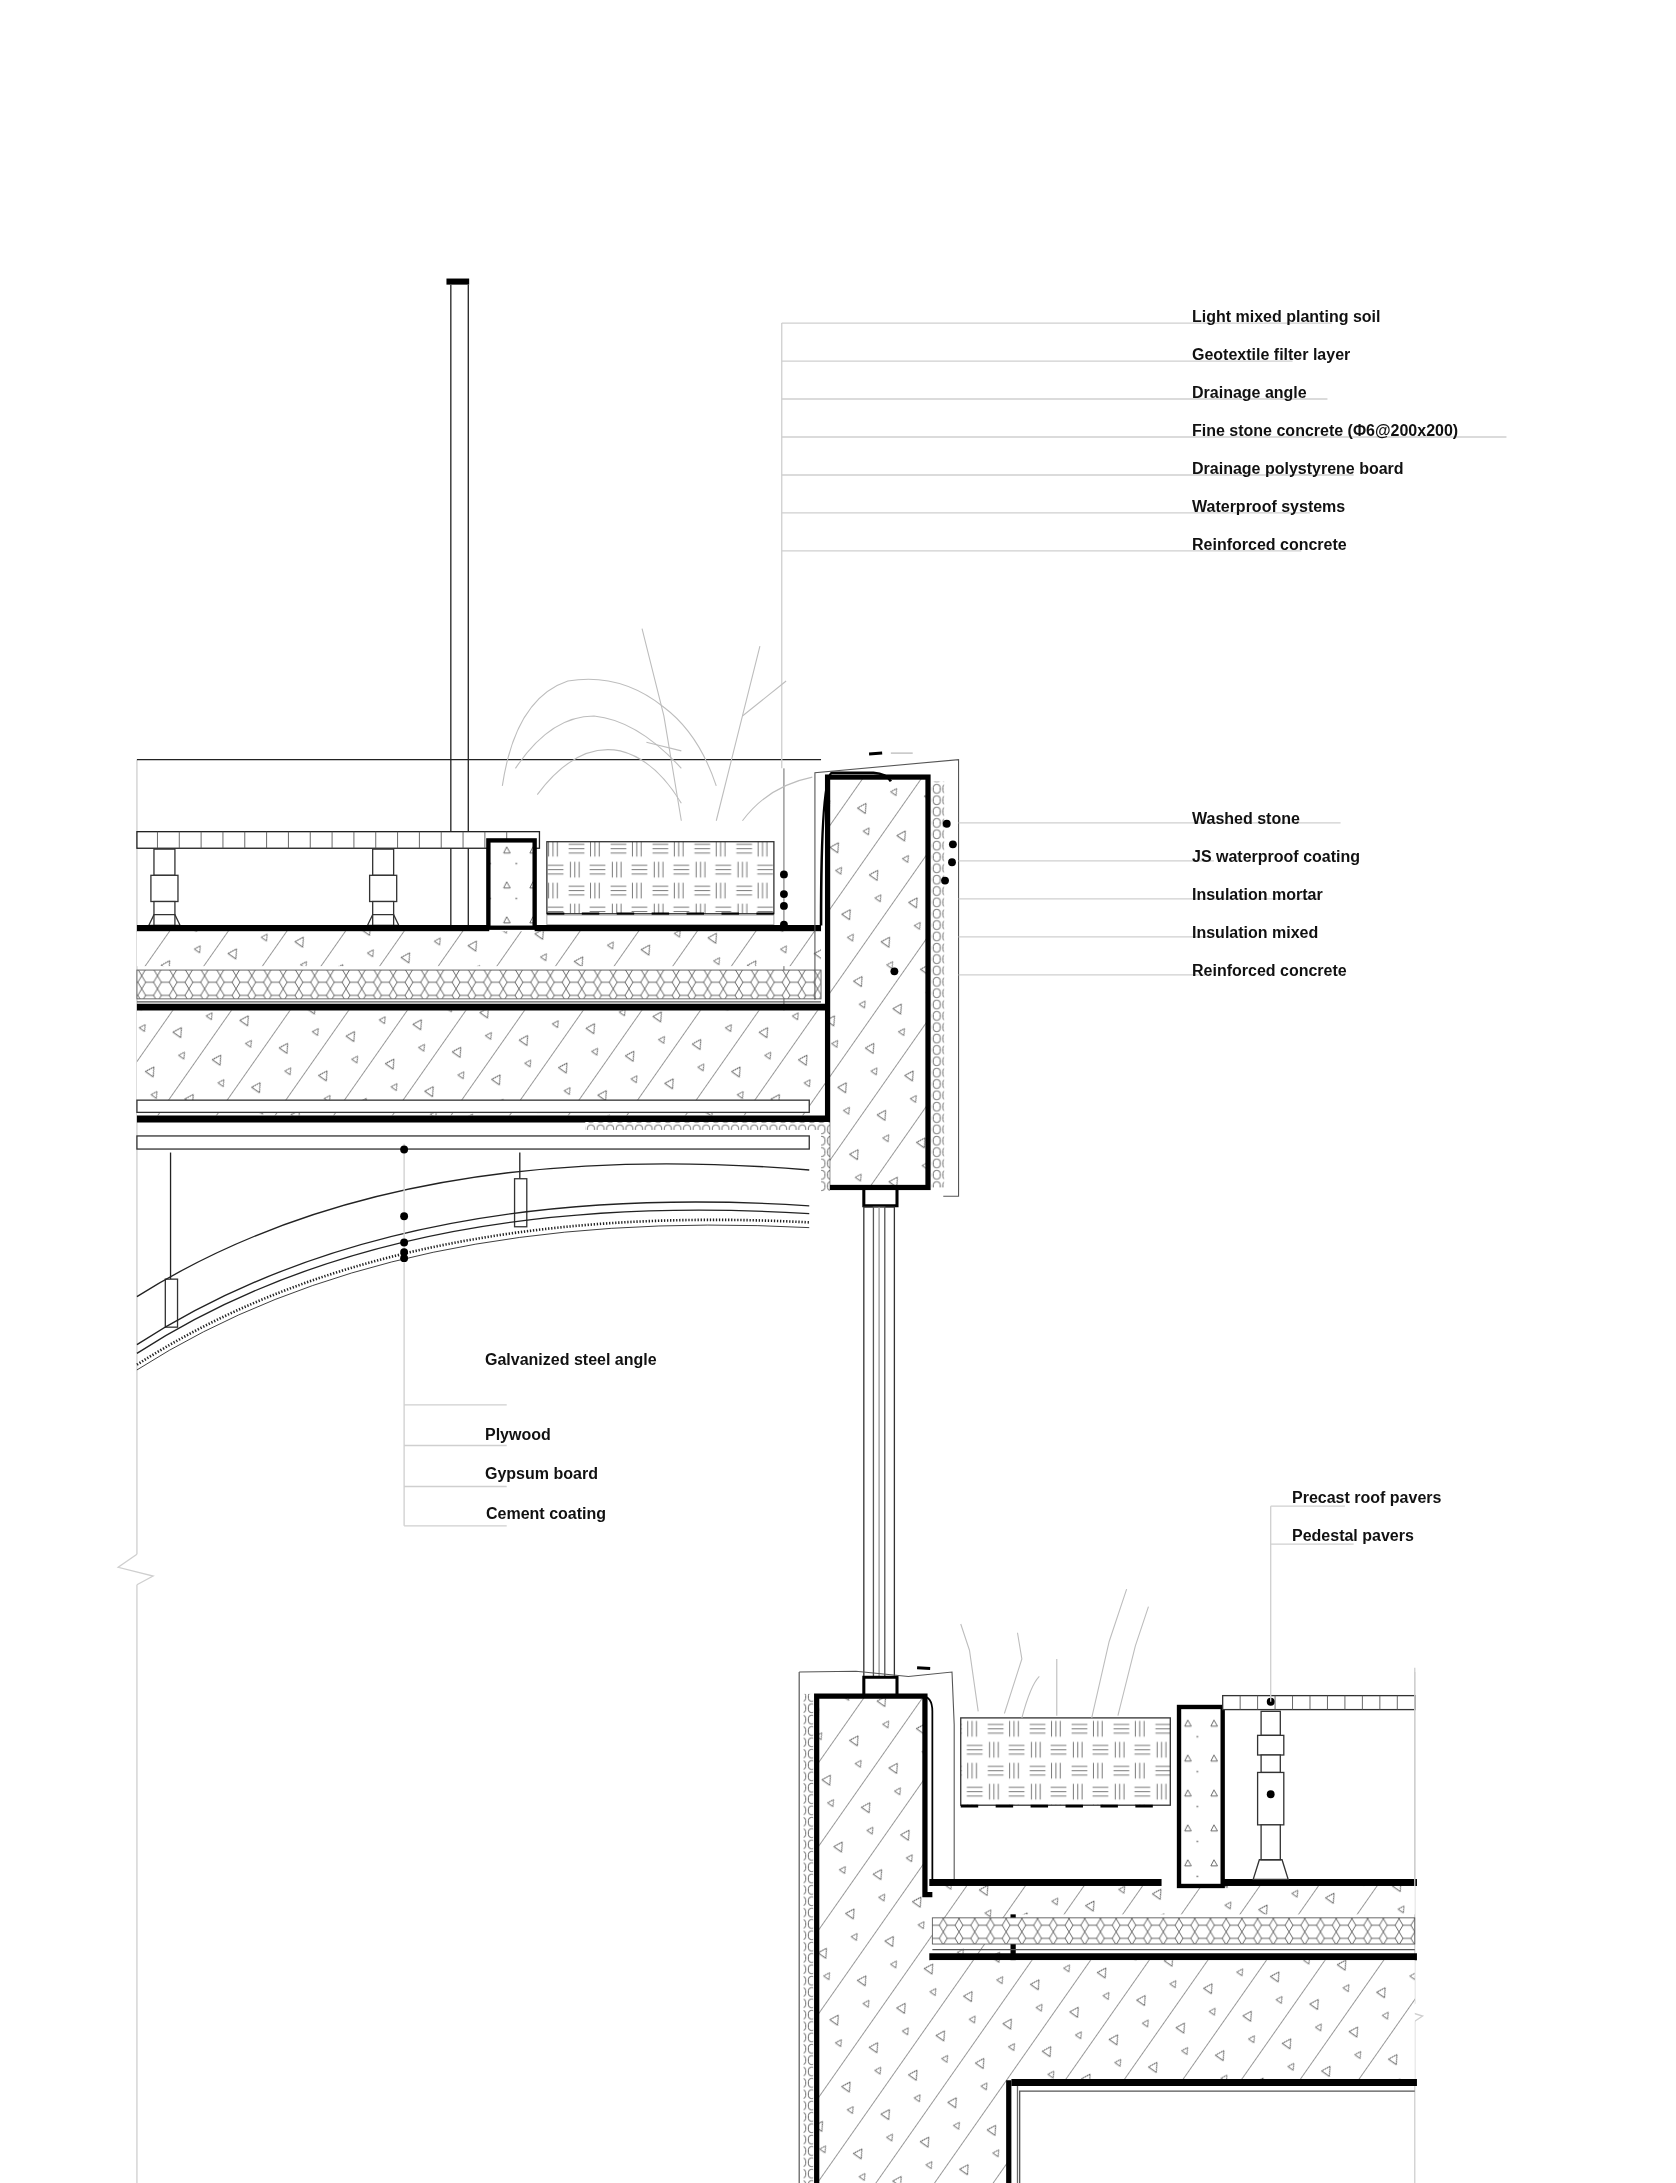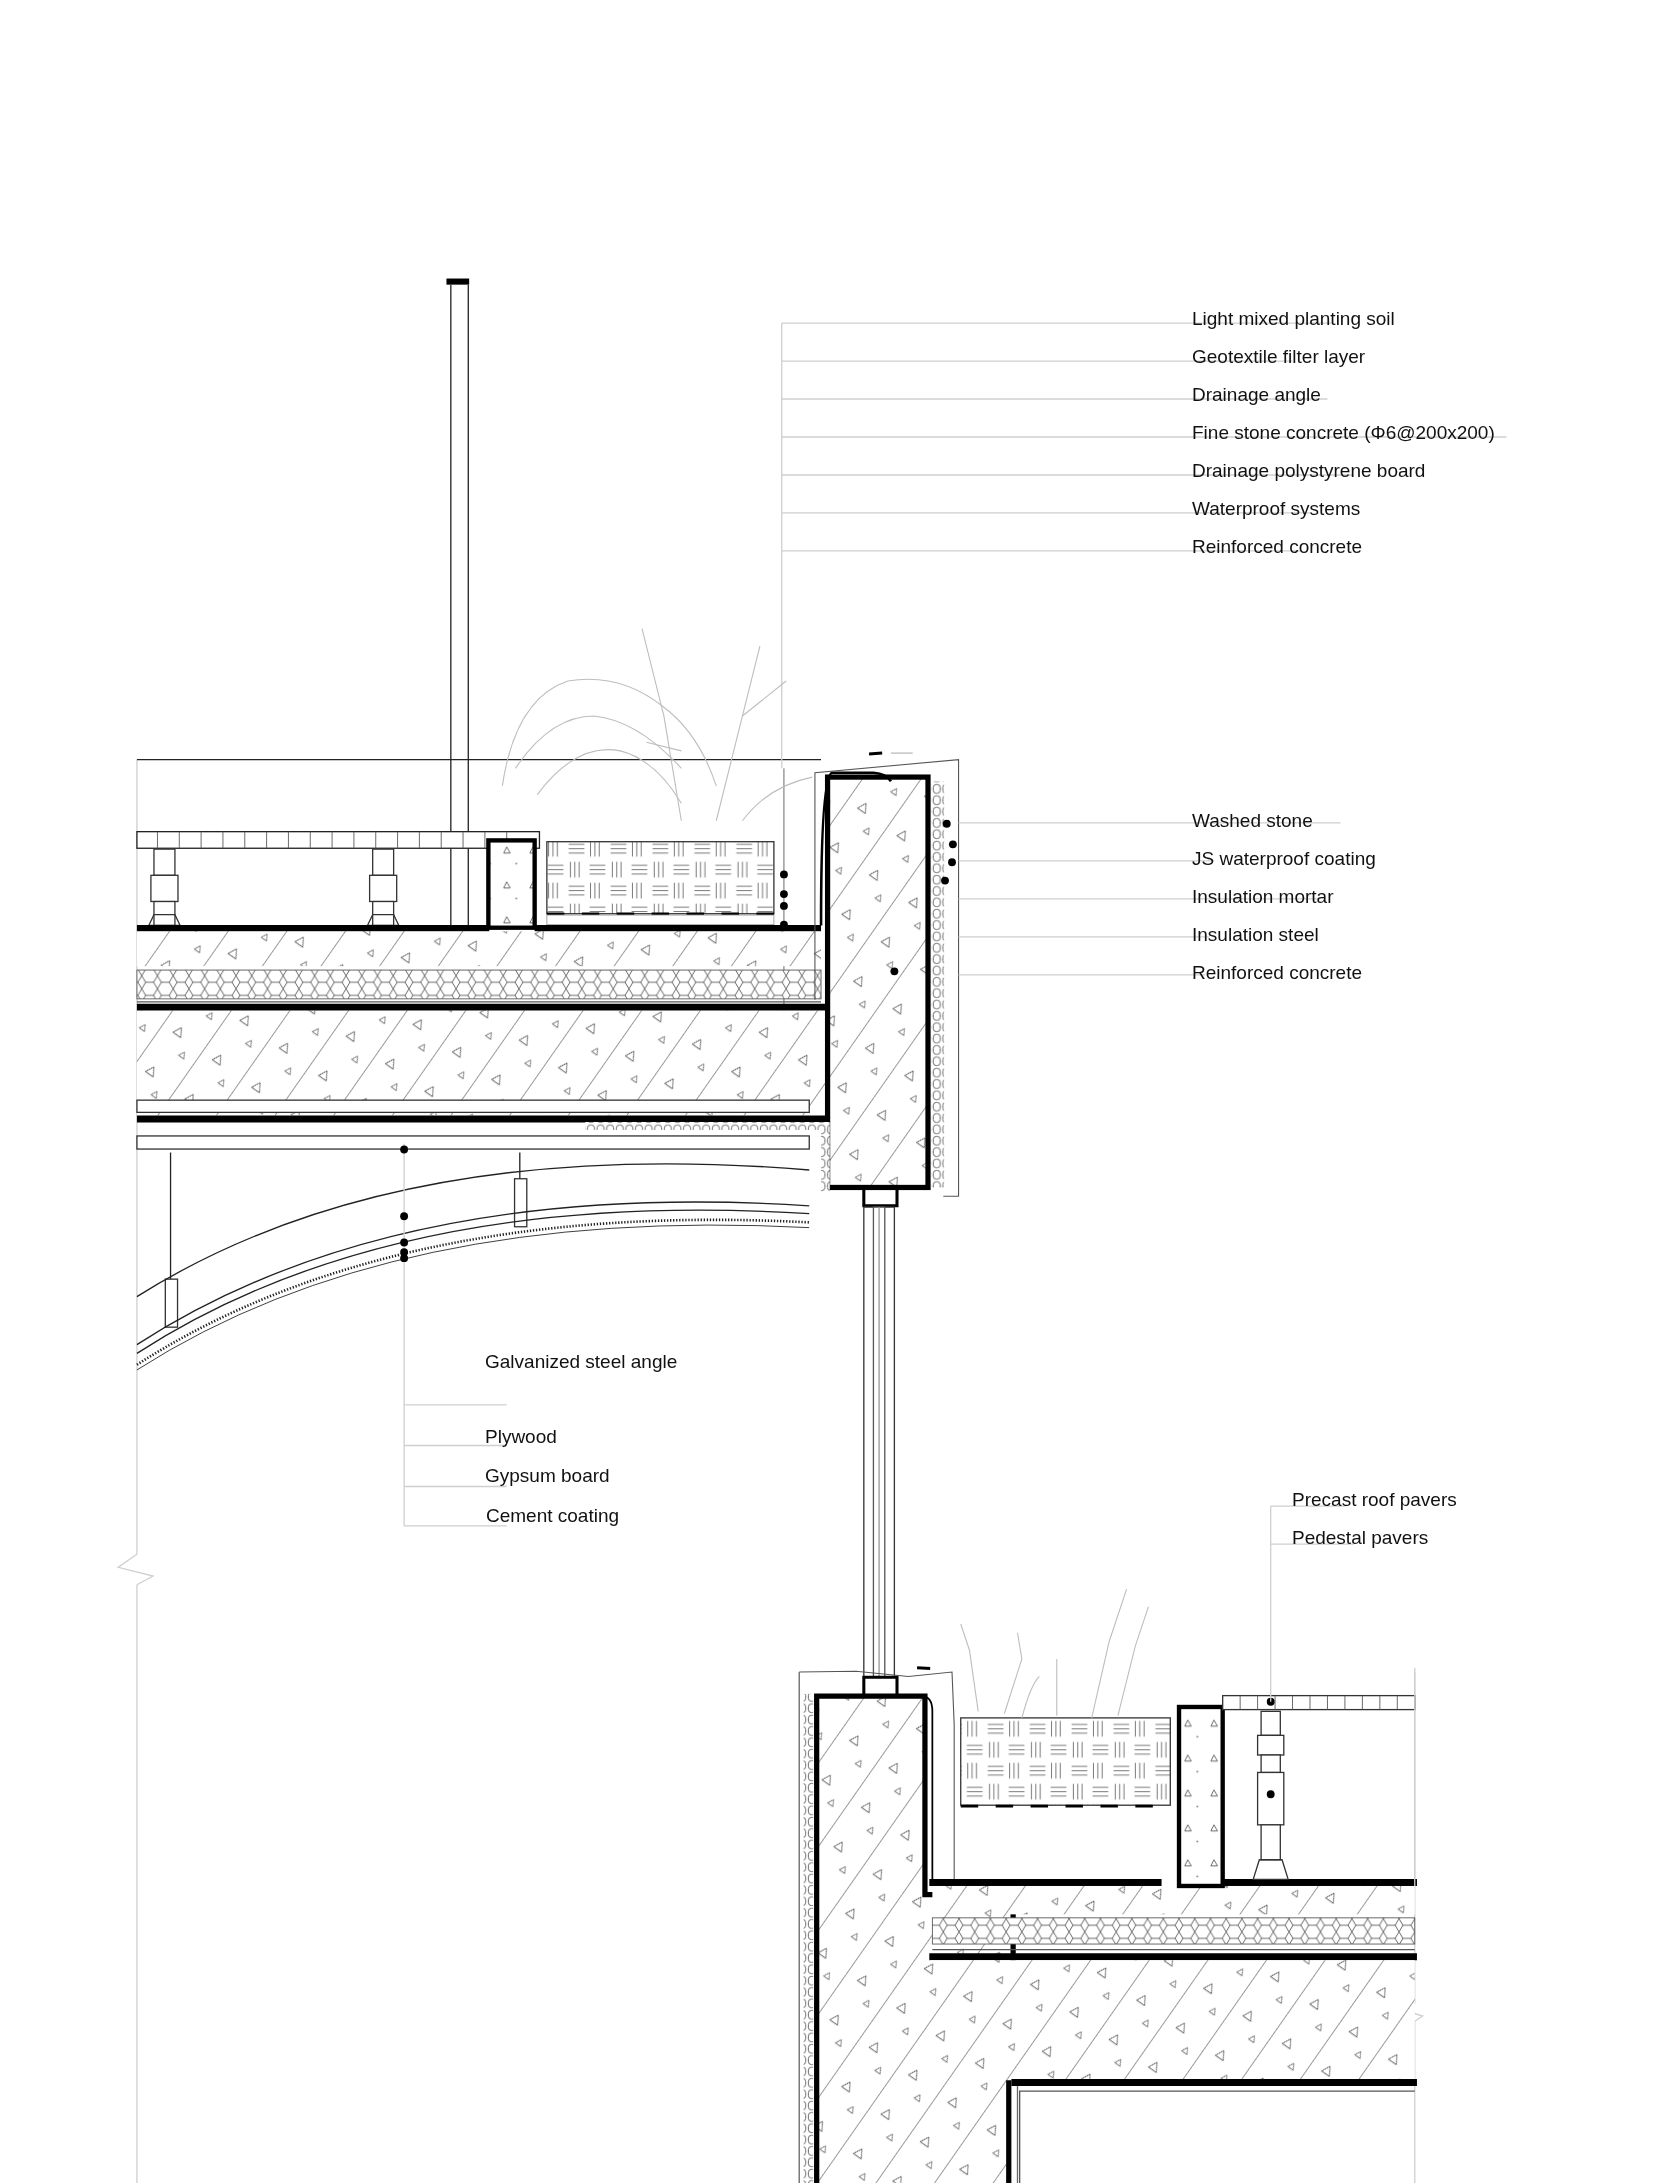--- a/index.html
+++ b/index.html
@@ -1,24 +1,25 @@
 <!DOCTYPE html>
 <html style="font-size:7px"><head>
 <meta charset="utf-8">
 <style>
   html, body { margin: 0; padding: 0; background: #ffffff; }
   body { width: 1677px; height: 2371px; overflow: hidden; position: relative; }
   #drawing { position: absolute; left: 0; top: 0; width: 1677px; height: 2371px; }
   .label {
     position: absolute;
     font-family: "Liberation Sans", sans-serif;
-    font-size: 19px;
+    font-size: 16px;
     color: #111111;
     white-space: nowrap;
     line-height: 1;
+    font-weight: bold;
   }
   .thin { stroke: #222; stroke-width: 3; fill: none; }
   .hair { stroke: #555; stroke-width: 2; fill: none; }
   .guide { stroke: #cfcfcf; stroke-width: 3; fill: none; }
   .heavy { stroke: #000; stroke-width: 16; fill: none; }
   .plant { stroke: #bdbdbd; stroke-width: 2.5; fill: none; }
   .dot { fill: #000; }
 </style>
 </head>
 <body>
@@ -303,21 +304,21 @@
   <div class="label" style="left:1192px;top:423px">Fine stone concrete (Φ6@200x200)</div>
   <div class="label" style="left:1192px;top:461px">Drainage polystyrene board</div>
   <div class="label" style="left:1192px;top:499px">Waterproof systems</div>
   <div class="label" style="left:1192px;top:537px">Reinforced concrete</div>
 </div>
 
 <div>
   <div class="label" style="left:1192px;top:811px">Washed stone</div>
   <div class="label" style="left:1192px;top:849px">JS waterproof coating</div>
   <div class="label" style="left:1192px;top:887px">Insulation mortar</div>
-  <div class="label" style="left:1192px;top:925px">Insulation steel</div>
+  <div class="label" style="left:1192px;top:925px">Insulation mixed</div>
   <div class="label" style="left:1192px;top:963px">Reinforced concrete</div>
 </div>
 
 <div>
   <div class="label" style="left:485px;top:1352px">Galvanized steel angle</div>
   <div class="label" style="left:485px;top:1427px">Plywood</div>
   <div class="label" style="left:485px;top:1466px">Gypsum board</div>
   <div class="label" style="left:486px;top:1506px">Cement coating</div>
 </div>
 

